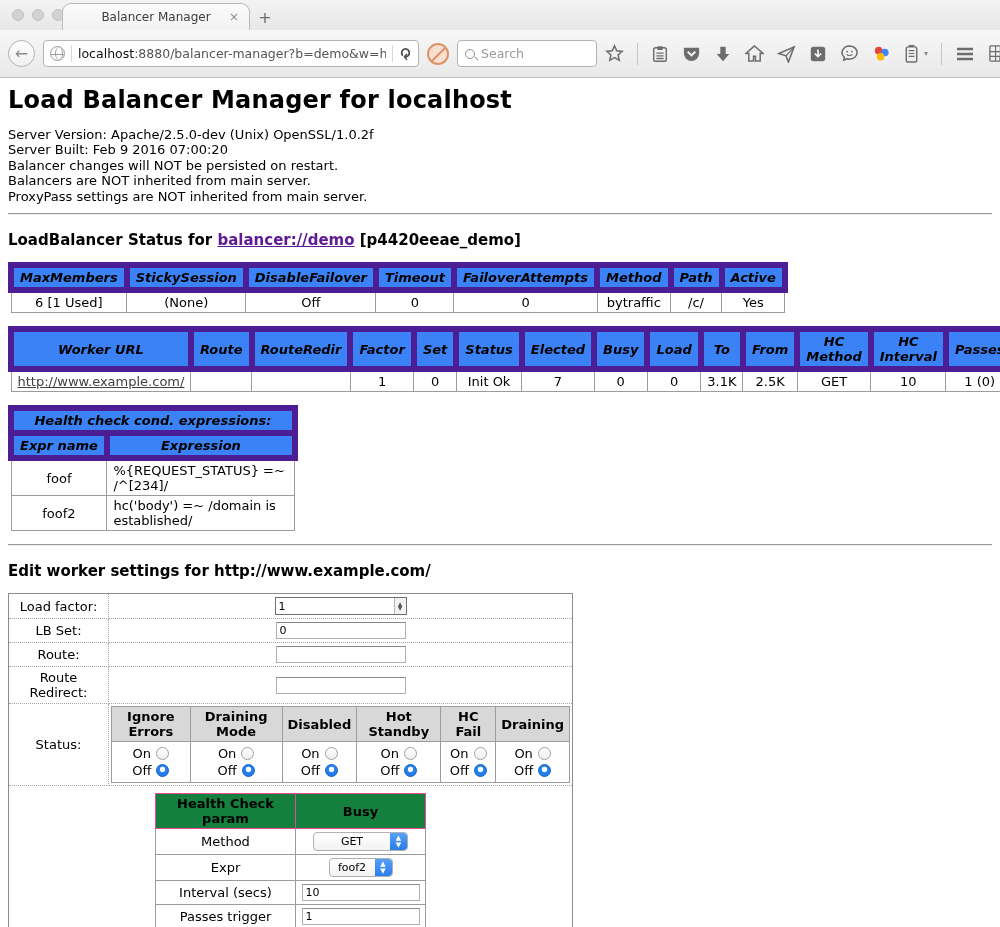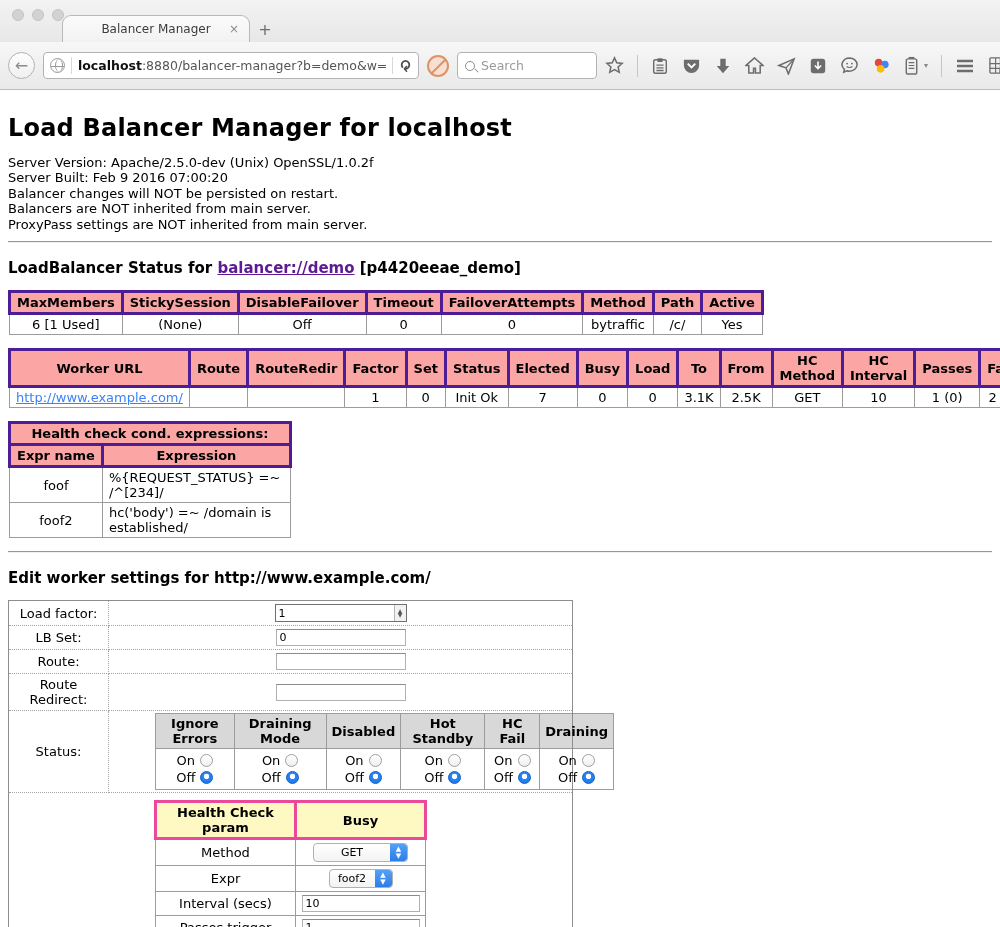--- a/index.html
+++ b/index.html
@@ -1,89 +1,89 @@
 <!DOCTYPE html>
 <html><head>
 <meta charset="utf-8">
 <style>
   * { box-sizing: border-box; margin: 0; padding: 0; }
   html,body { background:#fff; }
   body { font-family: "DejaVu Sans", "Liberation Sans", sans-serif; }
   .screen { width:1000px; height:927px; overflow:hidden; background:#fff; position:relative; }
 
   
-  .tabbar { height:42px; background:linear-gradient(#f3f3f3,#e7e7e7); display:flex; align-items:flex-end; position:relative; }
+  .tabbar { height:30px; background:linear-gradient(#f3f3f3,#e7e7e7); display:flex; align-items:flex-end; position:relative; }
   .traffic { position:absolute; left:12px; top:9px; display:flex; gap:8px; }
   .traffic span { width:12px; height:12px; border-radius:50%; background:#d2d2d2; border:1px solid #c3c3c3; }
   .tab { margin-left:62px; width:188px; height:27px; background:linear-gradient(#fbfbfb,#f2f2f2);
          border:1px solid #b9b9b9; border-bottom:none; border-radius:9px 9px 0 0;
          display:flex; align-items:center; justify-content:center; position:relative; font-size:12px; color:#3c3c3c; }
   .tab .close { position:absolute; right:10px; color:#8a8a8a; font-size:12px; line-height:1; cursor:default; }
   .newtab { width:30px; height:26px; display:flex; align-items:center; justify-content:center; color:#6f6f6f; font-size:16px; }
 
   .navbar { height:48px; background:linear-gradient(#f7f7f7,#e9e9e9); border-bottom:1px solid #bdbdbd;
             display:flex; align-items:center; padding:0 8px; gap:8px; }
   .backbtn { width:27px; height:27px; border-radius:50%; border:1px solid #b3b3b3; background:linear-gradient(#fdfdfd,#f0f0f0);
              display:flex; align-items:center; justify-content:center; color:#8c8c8c; font-size:16px; flex:none; }
   .urlbar { width:376px; height:27px; background:#fff; border:1px solid #b3b3b3; border-radius:4px;
             display:flex; align-items:center; padding:0 6px; gap:6px; flex:none; }
   .globe { width:15px; height:15px; border:1.5px solid #9a9a9a; border-radius:50%; position:relative; flex:none; }
   .globe:before { content:""; position:absolute; left:50%; top:0; bottom:0; width:6px; margin-left:-3px;
                   border:1px solid #9a9a9a; border-top:none; border-bottom:none; border-radius:50%; }
   .globe:after { content:""; position:absolute; top:50%; left:0; right:0; border-top:1px solid #9a9a9a; }
   .urlsep { width:1px; height:17px; background:#d8d8d8; }
   .urltext { flex:1; font-size:12.5px; color:#555; white-space:nowrap; overflow:hidden; }
-  .urltext b { color:#111; font-weight:bold; }
+  .urltext b { color:#111; font-weight:normal; }
   .reload { color:#4d4d4d; font-size:15px; font-weight:bold; transform:rotate(90deg); }
   .blockicon { width:22px; height:22px; border-radius:50%; border:2px solid #dd9367; background:#f7e0d2; position:relative; flex:none; }
   .blockicon:before { content:""; position:absolute; left:-1px; top:9px; width:20px; border-top:2px solid #dd9367; transform:rotate(-45deg); }
   .searchbar { width:140px; height:27px; background:#fff; border:1px solid #b3b3b3; border-radius:4px;
                display:flex; align-items:center; padding:0 7px; gap:6px; flex:none; }
   .mag { width:10px; height:10px; border:1.5px solid #8f8f8f; border-radius:50%; position:relative; flex:none; }
   .mag:after { content:""; position:absolute; left:8px; top:8px; width:5px; border-top:1.5px solid #8f8f8f; transform:rotate(45deg); }
   .searchtext { font-size:12.5px; color:#9a9a9a; }
   .navicons { display:flex; align-items:center; gap:13px; color:#6d6d6d; flex:1; justify-content:flex-end; }
   .navicons svg { display:block; }
   .vsep { width:1px; height:22px; background:#c6c6c6; }
   .caret { font-size:8px; color:#8a8a8a; margin-left:-8px; }
 
   
   .content { padding:0 8px; color:#000; }
-  h1.pgtitle { font-size:24px; margin:24px 0 13px; letter-spacing:0.2px; }
+  h1.pgtitle { font-size:24px; margin:8px 0 13px; letter-spacing:0.2px; }
   .infoline { font-size:13px; line-height:15.4px; }
   hr.rule { border:none; border-top:1px solid #979797; border-bottom:1px solid #efefef; margin:9px 0; }
   h3.sect { font-size:15px; margin:16px 0 13px; }
   h3.sect a { color:#5d1a94; }
 
   table.data { border-collapse:collapse; font-size:13px; margin-bottom:13px; }
-  table.data th { background:#fca5a5; border:3px solid #4c1d95; padding:2px 6px; text-align:center; }
+  table.data th { background:#3b82f6; border:6px solid #4c1d95; padding:2px 6px; text-align:center;font-style:italic; }
   table.data td { border:1px solid #9c9c9c; padding:2px 6px; text-align:center; background:#fff; }
-  table.data a { color:#3b82f6; }
+  table.data a { color:#404040; }
   td.lft { text-align:left !important; }
 
   table.formtbl { border-collapse:collapse; font-size:13px; width:565px; border:1px solid #8d8d8d; margin-top:2px; }
   table.formtbl > tbody > tr > td { border:1px dotted #a5a5a5; padding:3px 4px; }
   td.flabel { width:100px; text-align:center; }
   td.ffield { text-align:center; }
   input.txt { width:130px; height:17px; border:1px solid #b0b0b0; border-top-color:#8b8b8b; font-size:11px;
               font-family:inherit; padding:0 3px; background:#fff; }
   .numwrap { display:inline-flex; width:132px; height:18px; border:1px solid #707070; background:#fff; align-items:stretch; }
   .numwrap .numval { flex:1; font-size:11px; text-align:left; padding:2px 0 0 3px; }
   .numwrap .spin { width:12px; border-left:1px solid #b5b5b5; background:#f2f2f2; font-size:6px; color:#555;
                    display:flex; flex-direction:column; align-items:center; justify-content:center; line-height:4px; }
 
-  table.statustbl { border-collapse:collapse; width:100%; font-size:13px;margin-left:44px; }
+  table.statustbl { border-collapse:collapse; width:100%; font-size:13px; }
   table.statustbl th { background:#d8d8d8; border:1px solid #9c9c9c; padding:2px 5px; }
   table.statustbl td { border:1px solid #9c9c9c; padding:3px 6px; }
   .radiorow { display:flex; align-items:center; justify-content:center; gap:5px; line-height:17px; }
   .mradio { width:13px; height:13px; border-radius:50%; border:1px solid #9f9f9f; background:linear-gradient(#fff,#efefef); display:inline-block; }
   .mradio.checked { border:1px solid #1767cd; background:radial-gradient(circle at 50% 40%, #fff 0 2.5px, #2a84f2 3px, #1b6fe0); }
 
   table.hctbl { border-collapse:collapse; font-size:13px; margin:4px auto; border:1px solid #9c9c9c; }
-  table.hctbl th { background:#fef9c3; border:3px solid #ec4899; padding:2px 8px; }
+  table.hctbl th { background:#15803d; border:1px solid #ec4899; padding:2px 8px; }
   table.hctbl td { border:1px solid #9c9c9c; padding:3px 4px; text-align:center; }
   table.hctbl td.param { width:140px; }
   table.hctbl td.val { width:130px; }
   input.hcinput { width:118px; height:17px; border:1px solid #b0b0b0; border-top-color:#8b8b8b; font-size:11px;
                   font-family:inherit; padding:0 3px; background:#fff; }
   .macselect { display:inline-flex; height:19px; border:1px solid #b0b0b0; border-radius:4px; background:linear-gradient(#fff,#f3f3f3);
                align-items:center; overflow:hidden; vertical-align:middle; }
   .macselect .seltext { font-size:11px; padding:0 6px; flex:1; text-align:center; }
   .macselect .selarrow { width:17px; align-self:stretch; background:linear-gradient(#55a1f7,#2b7de9); color:#fff;
                          font-size:7px; line-height:7px; display:flex; flex-direction:column; align-items:center; justify-content:center; border-radius:0 3px 3px 0; }

